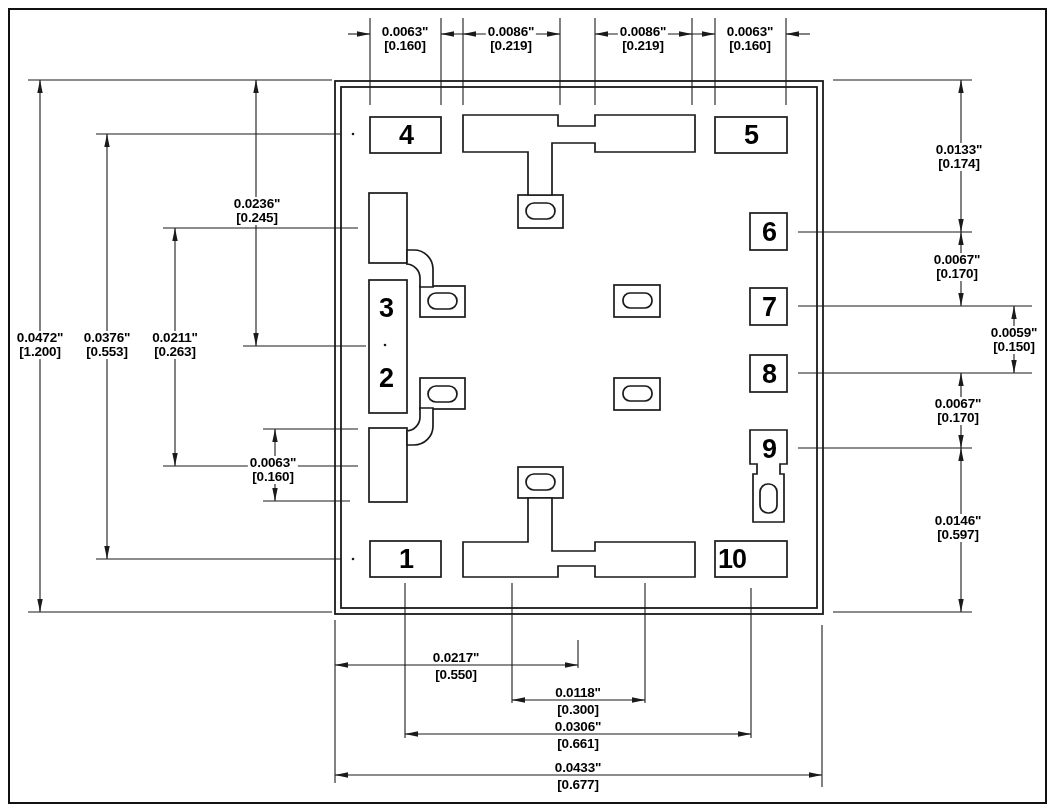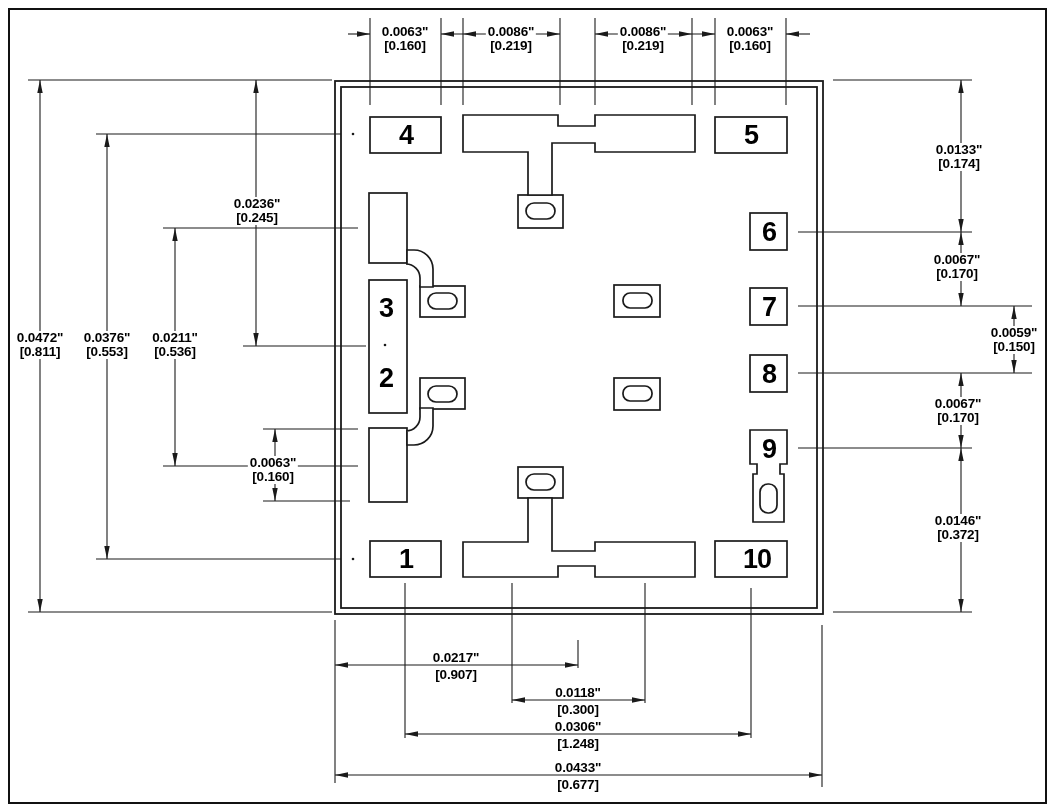--- a/index.html
+++ b/index.html
@@ -164,21 +164,21 @@
       <polygon points="578,665 565,662.3 565,667.7"></polygon>
         <polygon points="645,700 632,697.3 632,702.7"></polygon>
       <polygon points="751,734 738,731.3 738,736.7"></polygon>
         <polygon points="822,775 809,772.3 809,777.7"></polygon>
     </g>
   </svg>
 
   <div class="padnum" style="left:406px;top:135px">4</div>
   <div class="padnum" style="left:751px;top:135px">5</div>
   <div class="padnum" style="left:406px;top:559px">1</div>
-  <div class="padnum" style="left:757px;top:559px">10</div>
+  <div class="padnum" style="left:732px;top:559px">10</div>
   <div class="padnum" style="left:769px;top:232px">6</div>
   <div class="padnum" style="left:769px;top:307px">7</div>
   <div class="padnum" style="left:769px;top:374px">8</div>
   <div class="padnum" style="left:769px;top:449px">9</div>
   <div class="padnum" style="left:386px;top:308px">3</div>
   <div class="padnum" style="left:386px;top:378px">2</div>
 
   <div class="dim" style="left:405px;top:39px">
     <span>0.0063"</span>
     <span>[0.160]</span>
@@ -191,29 +191,29 @@
     <span>0.0086"</span>
     <span>[0.219]</span>
   </div>
   <div class="dim" style="left:750px;top:39px">
     <span>0.0063"</span>
     <span>[0.160]</span>
   </div>
 
   <div class="dim" style="left:40px;top:345px">
     <span>0.0472"</span>
-    <span>[0.811]</span>
+    <span>[1.200]</span>
   </div>
   <div class="dim" style="left:107px;top:345px">
     <span>0.0376"</span>
     <span>[0.553]</span>
   </div>
   <div class="dim" style="left:175px;top:345px">
     <span>0.0211"</span>
-    <span>[0.536]</span>
+    <span>[0.263]</span>
   </div>
   <div class="dim" style="left:257px;top:211px">
     <span>0.0236"</span>
     <span>[0.245]</span>
   </div>
   <div class="dim" style="left:273px;top:470px">
     <span>0.0063"</span>
     <span>[0.160]</span>
   </div>
 
@@ -228,32 +228,32 @@
   <div class="dim" style="left:1014px;top:340px">
     <span>0.0059"</span>
     <span>[0.150]</span>
   </div>
   <div class="dim" style="left:958px;top:411px">
     <span>0.0067"</span>
     <span>[0.170]</span>
   </div>
   <div class="dim" style="left:958px;top:528px">
     <span>0.0146"</span>
-    <span>[0.372]</span>
+    <span>[0.597]</span>
   </div>
 
   <div class="dim open" style="left:456px;top:666px">
     <span>0.0217"</span>
-    <span>[0.907]</span>
+    <span>[0.550]</span>
   </div>
   <div class="dim open" style="left:578px;top:701px">
     <span>0.0118"</span>
     <span>[0.300]</span>
   </div>
   <div class="dim open" style="left:578px;top:735px">
     <span>0.0306"</span>
-    <span>[1.248]</span>
+    <span>[0.661]</span>
   </div>
   <div class="dim open" style="left:578px;top:776px">
     <span>0.0433"</span>
     <span>[0.677]</span>
   </div>
 </div>
 
 </body></html>

